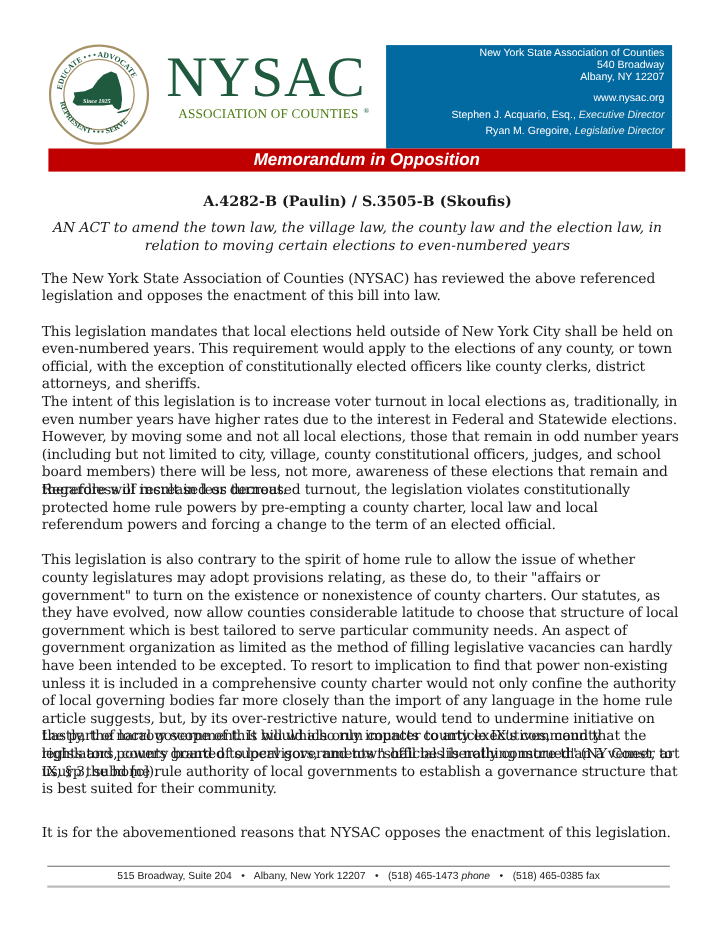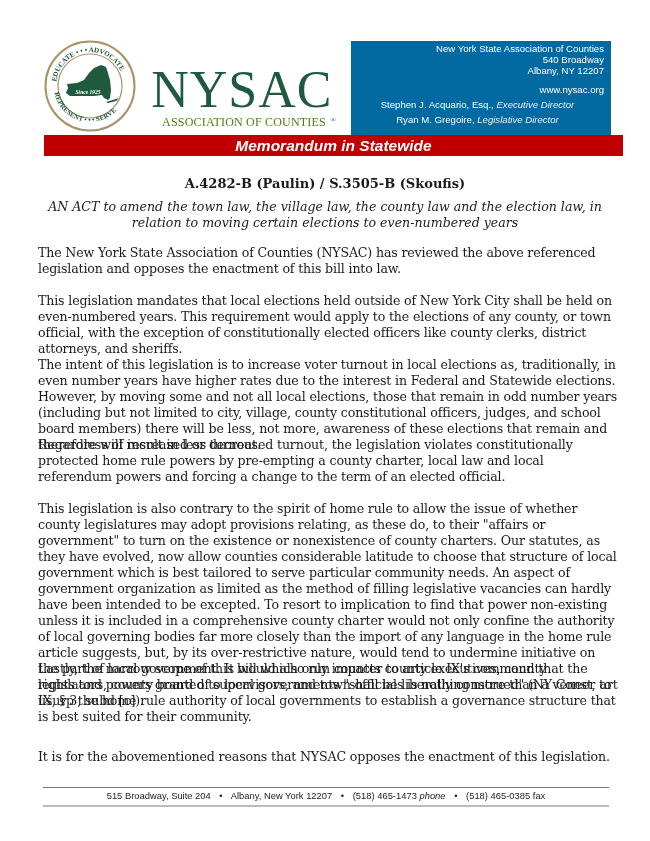--- a/index.html
+++ b/index.html
@@ -1,30 +1,30 @@
 <!DOCTYPE html>
 <html><head>
 <meta charset="utf-8">
 <style>
   html, body { margin: 0; padding: 0; background: #ffffff; }
   body { width: 650px; height: 841px; position: relative; overflow: hidden; font-family: "DejaVu Serif", serif; color: #1a1a1a; }
 
   
   .seal { position: absolute; left: 44px; top: 40px; width: 92px; height: 92px; }
   .wordmark { position: absolute; left: 146px; top: 46px; width: 196px; }
-  .wordmark .big { font-family: "Liberation Serif", serif; font-size: 52px; line-height: 50px; color: #1f5a3e; letter-spacing: 1px; text-align: center; margin-top: 19px; }
+  .wordmark .big { font-family: "Liberation Serif", serif; font-size: 52px; line-height: 50px; color: #1f5a3e; letter-spacing: 1px; text-align: center; }
   .wordmark .big sup { font-size: 7px; vertical-align: top; position: relative; top: 30px; margin-left: -2px; }
   .wordmark .nys { font-family: "Liberation Serif", serif; font-size: 12.5px; color: #1f5a3e; letter-spacing: 2px; text-align: center; margin-top: 4px; display: flex; align-items: center; justify-content: center; gap: 6px; }
   .wordmark .nys .rule { display: inline-block; width: 22px; height: 1px; background: #a89268; }
   .wordmark .assoc { font-family: "Liberation Serif", serif; font-size: 12px; color: #4d7c0f; letter-spacing: 0.2px; text-align: center; margin-top: 0; }
 
   .infobox { position: absolute; left: 351px; top: 41px; width: 260px; height: 94px; background: #0369a1; color: #ffffff; font-family: "Liberation Sans", sans-serif; font-size: 9.6px; text-align: right; box-sizing: border-box; padding: 2px 7px 0 0; }
   .infobox div { line-height: 11.2px; }
   .infobox .gap { height: 7px; }
-  .infobox .s2 { margin-top: 4px; text-align: center; }
+  .infobox .s2 { margin-top: 4px; }
   .infobox em { font-style: italic; color: #e9f0ec; }
 
   .banner { position: absolute; left: 44px; top: 135px; width: 579px; height: 21px; background: #c00000; color: #ffffff; font-family: "Liberation Sans", sans-serif; font-weight: bold; font-style: italic; font-size: 15.5px; text-align: center; line-height: 21px; }
 
   
   .bill { position: absolute; left: 0; width: 650px; top: 176px; text-align: center; font-family: "DejaVu Serif", serif; font-weight: bold; font-size: 13px; }
   .act { position: absolute; left: 40px; width: 570px; top: 199px; text-align: center; font-style: italic; font-size: 12.6px; line-height: 16px; }
   .para { position: absolute; left: 38px; width: 580px; font-size: 12.6px; line-height: 16px; margin: 0; letter-spacing: -0.15px; }
   .p1 { top: 245px; }
   .p2 { top: 293px; }
@@ -68,21 +68,21 @@
 <div class="infobox">
   <div>New York State Association of Counties</div>
   <div>540 Broadway</div>
   <div>Albany, NY 12207</div>
   <div class="gap"></div>
   <div>www.nysac.org</div>
   <div class="s2"><span>Stephen J. Acquario, Esq.,</span> <em>Executive Director</em></div>
   <div class="s2"><span>Ryan M. Gregoire,</span> <em>Legislative Director</em></div>
 </div>
 
-<div class="banner">Memorandum in Statewide</div>
+<div class="banner">Memorandum in Opposition</div>
 
 <div class="bill">A.4282-B (Paulin) / S.3505-B (Skoufis)</div>
 <div class="act">AN ACT to amend the town law, the village law, the county law and the election law, in relation to moving certain elections to even-numbered years</div>
 
 <p class="para p1">The New York State Association of Counties (NYSAC) has reviewed the above referenced legislation and opposes the enactment of this bill into law.</p>
 <p class="para p2">This legislation mandates that local elections held outside of New York City shall be held on even-numbered years. This requirement would apply to the elections of any county, or town official, with the exception of constitutionally elected officers like county clerks, district attorneys, and sheriffs.</p>
 <p class="para p3">The intent of this legislation is to increase voter turnout in local elections as, traditionally, in even number years have higher rates due to the interest in Federal and Statewide elections. However, by moving some and not all local elections, those that remain in odd number years (including but not limited to city, village, county constitutional officers, judges, and school board members) there will be less, not more, awareness of these elections that remain and therefore will result in less turnout.</p>
 <p class="para p4">Regardless of increased or decreased turnout, the legislation violates constitutionally protected home rule powers by pre-empting a county charter, local law and local referendum powers and forcing a change to the term of an elected official.</p>
 <p class="para p5">This legislation is also contrary to the spirit of home rule to allow the issue of whether county legislatures may adopt provisions relating, as these do, to their "affairs or government" to turn on the existence or nonexistence of county charters. Our statutes, as they have evolved, now allow counties considerable latitude to choose that structure of local government which is best tailored to serve particular community needs. An aspect of government organization as limited as the method of filling legislative vacancies can hardly have been intended to be excepted. To resort to implication to find that power non-existing unless it is included in a comprehensive county charter would not only confine the authority of local governing bodies far more closely than the import of any language in the home rule article suggests, but, by its over-restrictive nature, would tend to undermine initiative on the part of local government. It would also run counter to article IX's command that the rights and powers granted to local governments "shall be liberally construed" (NY Const, art IX, § 3, subd [c]).</p>
 <p class="para p6">Lastly, the narrow scope of this bill which only impacts county executives, county legislators, county board of supervisors, and town officials is nothing more than a veneer to usurp the home rule authority of local governments to establish a governance structure that is best suited for their community.</p>

